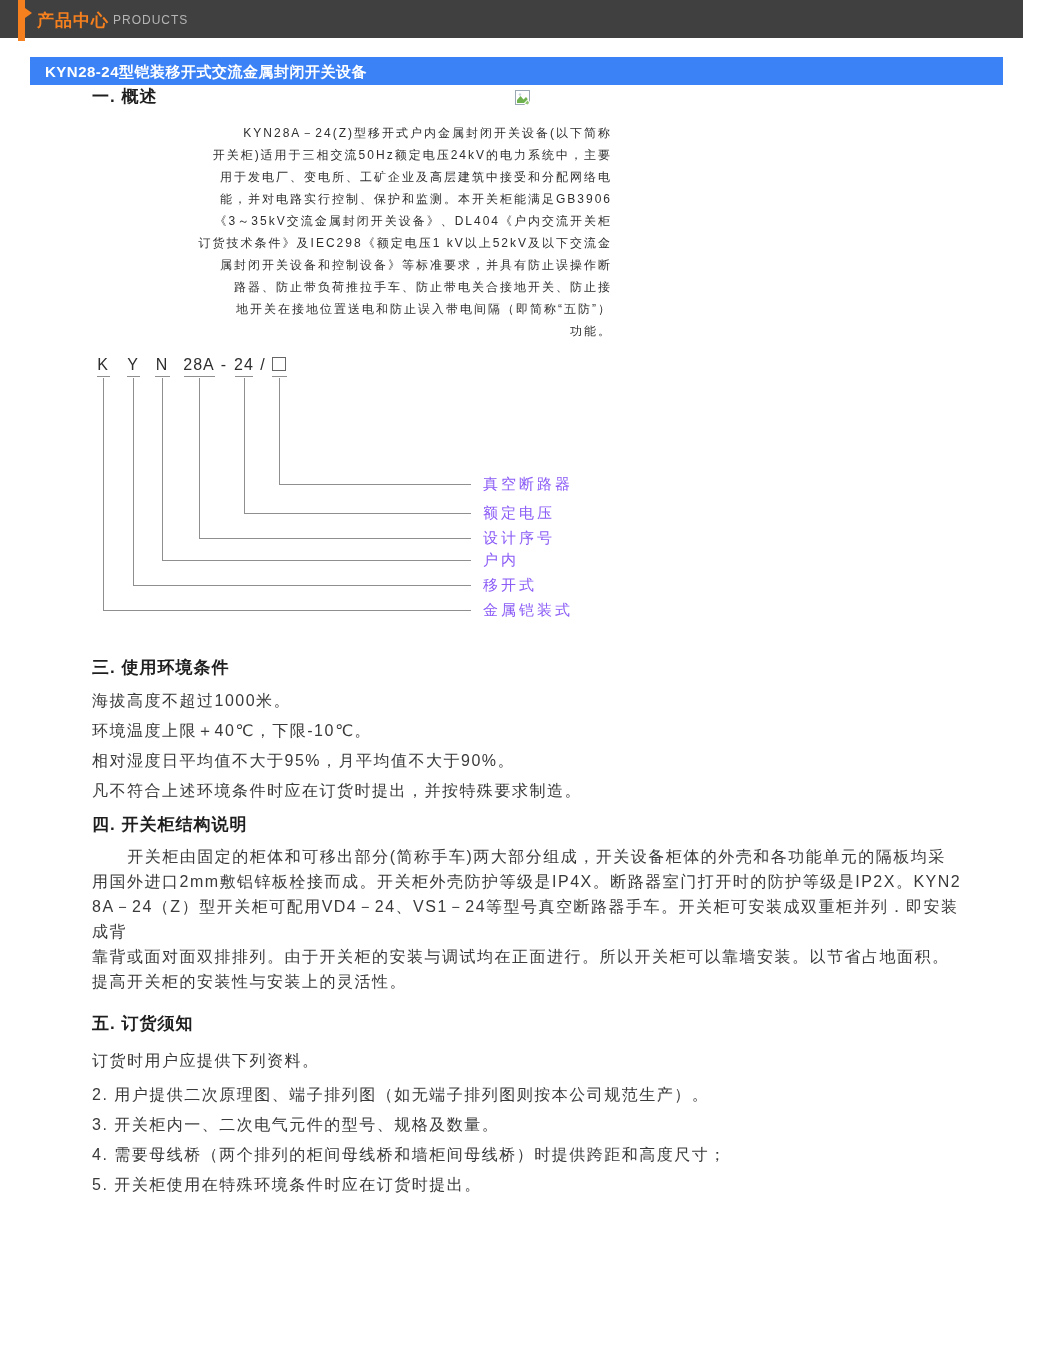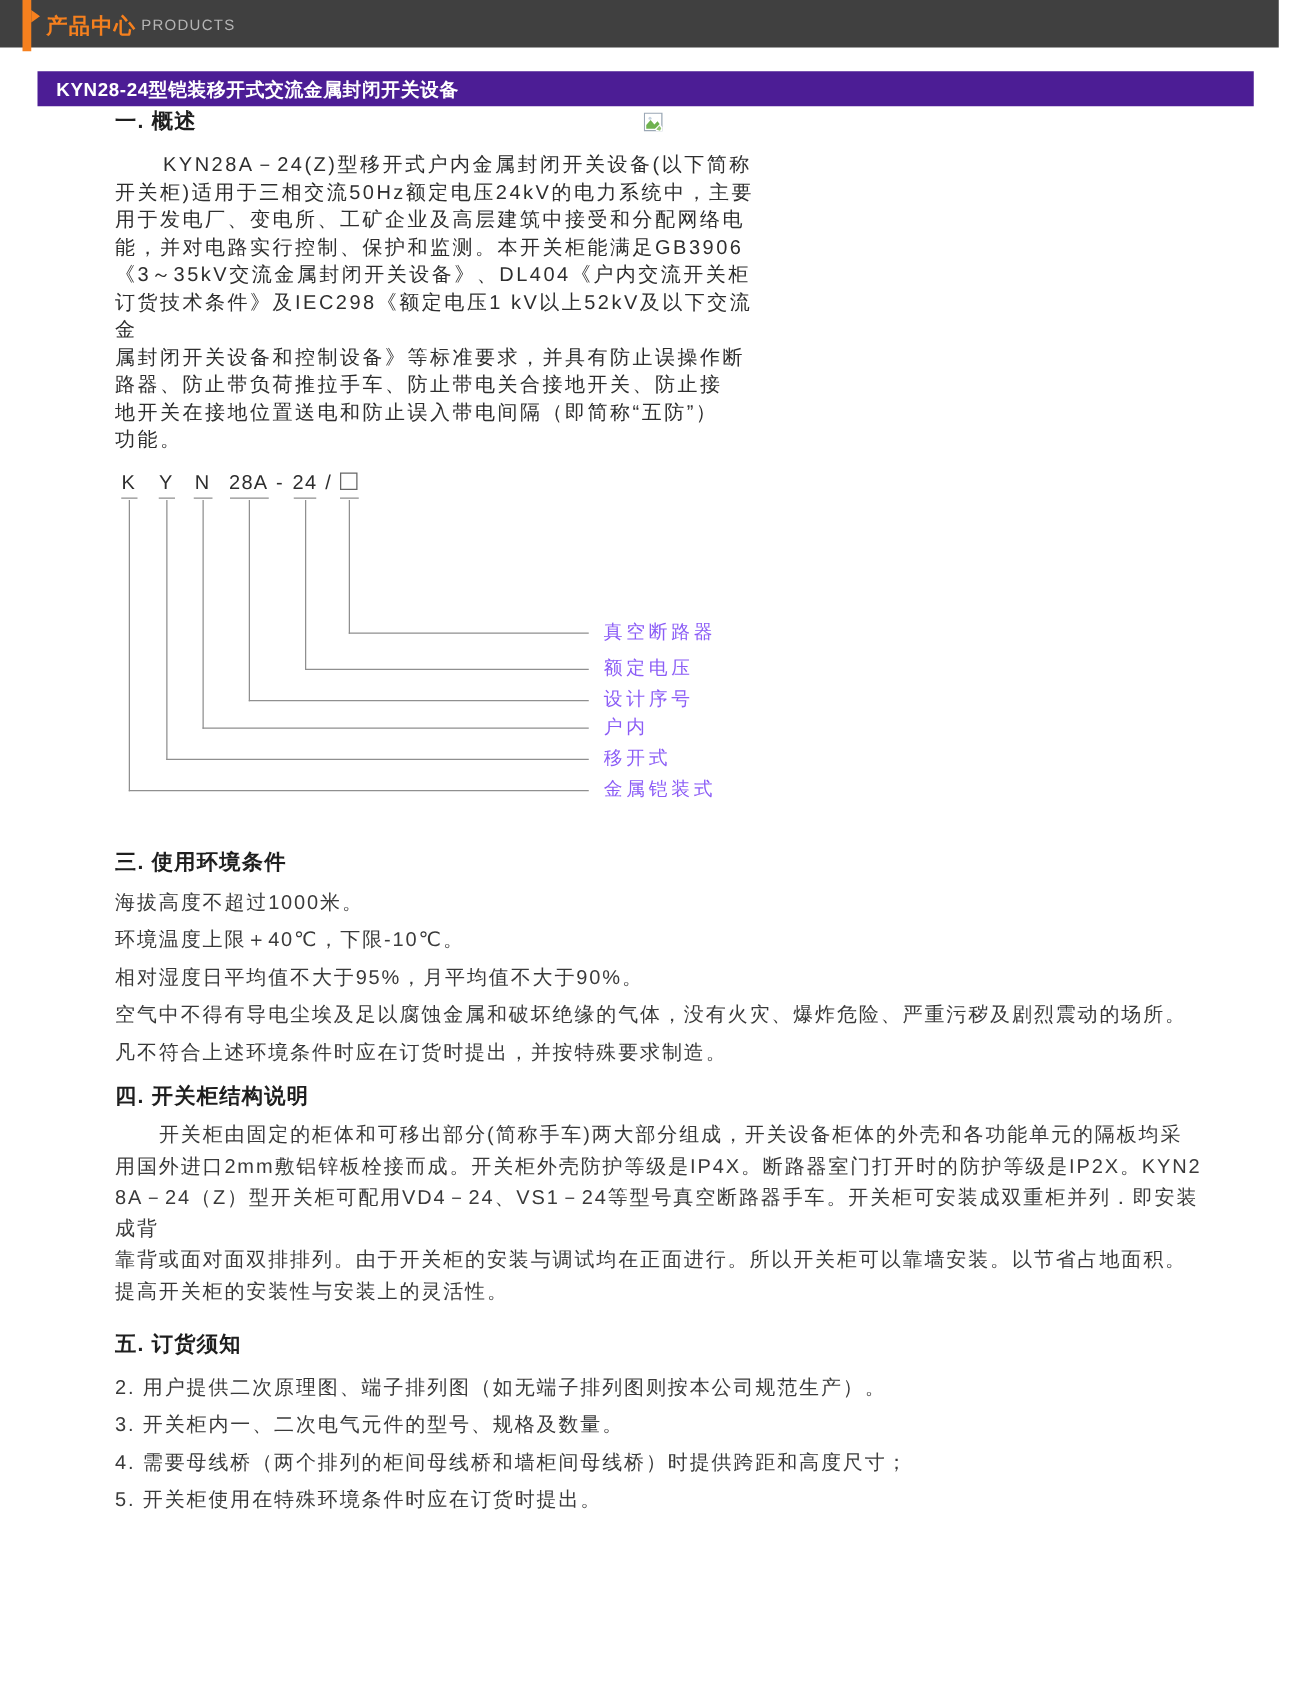--- a/index.html
+++ b/index.html
@@ -8,37 +8,37 @@
 
   
   .band{position:absolute;left:0;top:0;width:1023px;height:38px;background:#404040;}
   .accent-bar{position:absolute;left:18px;top:0;width:7px;height:41px;background:#f6801e;}
   .accent-arrow{position:absolute;left:25px;top:8px;width:0;height:0;
     border-left:7px solid #f6801e;border-top:5px solid transparent;border-bottom:5px solid transparent;}
   .bc-cn{position:absolute;left:37px;top:9px;font-size:17px;font-weight:bold;color:#f6801e;letter-spacing:1px;}
   .bc-en{position:absolute;left:113px;top:13px;font-size:12px;color:#b5b5b5;letter-spacing:1px;}
 
   
-  .titlebar{position:absolute;left:30px;top:57px;width:973px;height:28px;background:#4c1d95;}
+  .titlebar{position:absolute;left:30px;top:57px;width:973px;height:28px;background:#3b82f6;}
   .titlebar .tb-text{display:block;padding:6px 0 0 15px;font-size:15px;font-weight:bold;color:#ffffff;letter-spacing:0.5px;}
 
   
   .broken-img{position:absolute;left:515px;top:90px;width:16px;height:16px;}
 
   
   .content{position:absolute;left:92px;top:85px;width:880px;}
   h2{font-size:17px;font-weight:bold;color:#1e1e1e;margin:0;letter-spacing:1px;}
   .h-ov{}
   .h-model{margin-top:16px;}
   .h-env{margin-top:20px;}
   .h-struct{margin-top:12px;}
   .h-order{margin-top:18px;}
 
-  .p1{width:520px;margin:14px 0 0 0;font-size:16px;line-height:22px;letter-spacing:2px;
-      color:#2e2e2e;text-indent:2.4em;white-space:pre-line;}
+  .p1{width:520px;margin:14px 0 0 0;font-size:12px;line-height:22px;letter-spacing:2px;
+      color:#2e2e2e;text-indent:2.4em;white-space:pre-line;text-align:right;}
   .p4{width:880px;margin:8px 0 0 0;font-size:16px;line-height:25px;letter-spacing:1.5px;
       color:#3a3a3a;text-indent:2.2em;white-space:pre-line;}
   .intro{margin:16px 0 0 0;font-size:16px;line-height:20px;letter-spacing:1.5px;color:#3a3a3a;}
 
   .list{margin-top:12px;}
   .list .line{font-size:16px;line-height:20px;letter-spacing:1.5px;color:#3a3a3a;margin-bottom:10px;}
   .order-list{margin-top:14px;}
 
   
   .diagram{position:relative;height:282px;margin-top:12px;}
@@ -116,32 +116,32 @@
         <div class="tline" style="left: 179.5px; top: 22px; width: 15px;"></div>
         <div class="lshape" style="left: 187px; top: 24px; width: 191px; height: 106px;"></div>
         <span class="dlabel" style="left: 391px; top: 120px;">真空断路器</span>
       </div>
 
     <h2 class="h-env">三. 使用环境条件</h2>
     <div class="list">
         <div class="line">海拔高度不超过1000米。</div>
         <div class="line">环境温度上限＋40℃，下限-10℃。</div>
         <div class="line">相对湿度日平均值不大于95%，月平均值不大于90%。</div>
-        <div class="line">空气中不得有导电尘埃及足以腐蚀金属和破坏绝缘的气体，没有火灾、爆炸危险、严重污秽及剧烈震动的场所。</div>
         <div class="line">凡不符合上述环境条件时应在订货时提出，并按特殊要求制造。</div>
       </div>
 
     <h2 class="h-struct">四. 开关柜结构说明</h2>
     <p class="p4">开关柜由固定的柜体和可移出部分(简称手车)两大部分组成，开关设备柜体的外壳和各功能单元的隔板均采
 用国外进口2mm敷铝锌板栓接而成。开关柜外壳防护等级是IP4X。断路器室门打开时的防护等级是IP2X。KYN2
 8A－24（Z）型开关柜可配用VD4－24、VS1－24等型号真空断路器手车。开关柜可安装成双重柜并列．即安装成背
 靠背或面对面双排排列。由于开关柜的安装与调试均在正面进行。所以开关柜可以靠墙安装。以节省占地面积。
 提高开关柜的安装性与安装上的灵活性。</p>
 
     <h2 class="h-order">五. 订货须知</h2>
+    <p class="intro">订货时用户应提供下列资料。</p>
     <div class="list order-list">
         <div class="line">2. 用户提供二次原理图、端子排列图（如无端子排列图则按本公司规范生产）。</div>
         <div class="line">3. 开关柜内一、二次电气元件的型号、规格及数量。</div>
         <div class="line">4. 需要母线桥（两个排列的柜间母线桥和墙柜间母线桥）时提供跨距和高度尺寸；</div>
         <div class="line">5. 开关柜使用在特殊环境条件时应在订货时提出。</div>
       </div>
 
   </div>
 </div>
 

